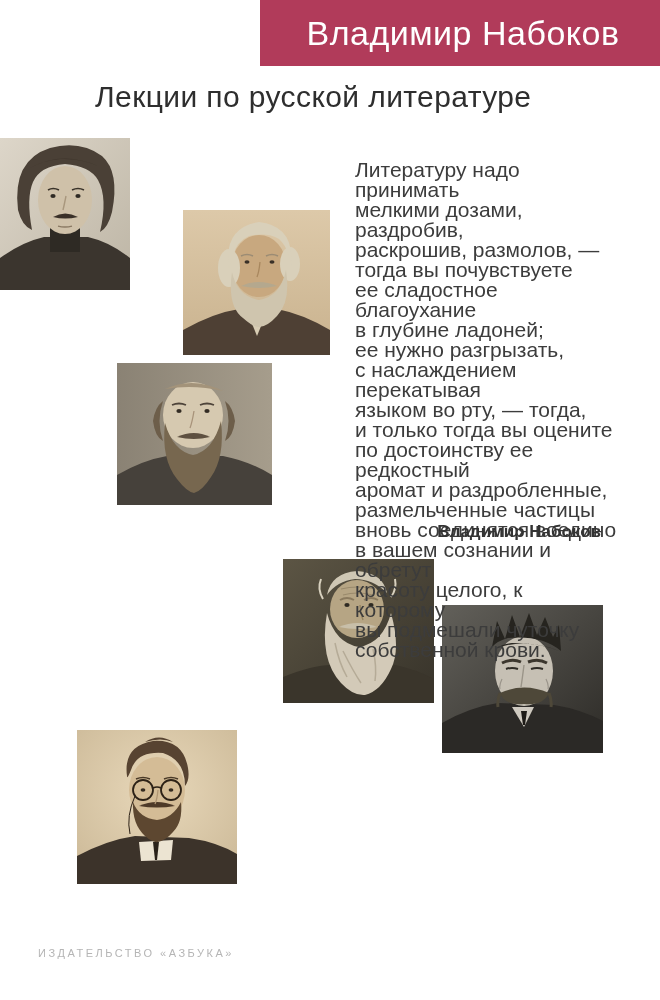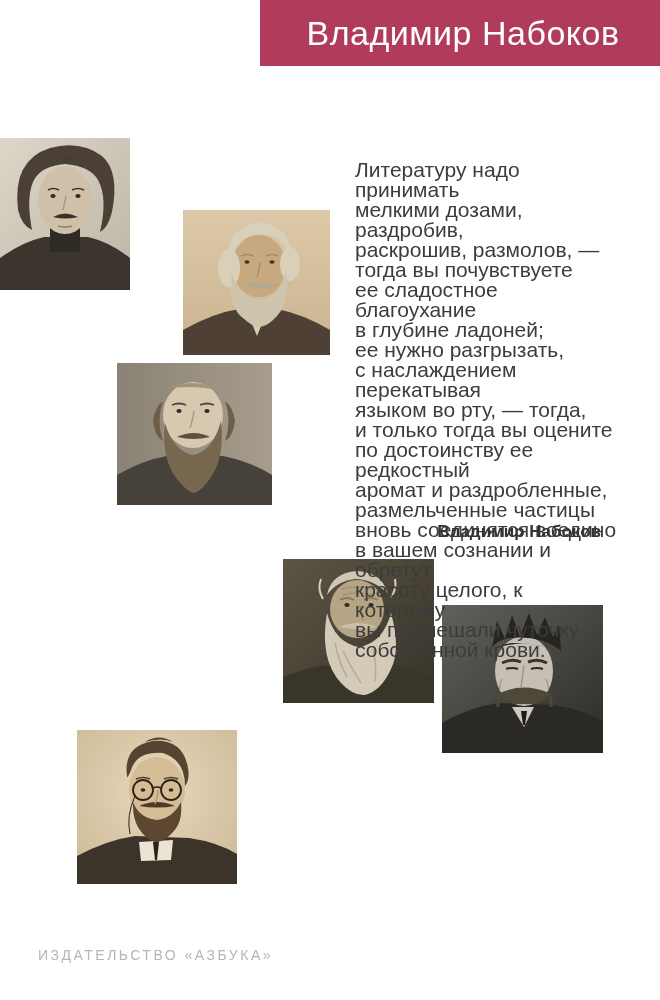--- a/index.html
+++ b/index.html
@@ -56,21 +56,21 @@
     text-align: right;
     font-size: 17px;
     line-height: 20px;
     font-weight: bold;
     color: #333333;
   }
   
   .publisher {
     position: absolute;
     left: 38px; top: 947px;
-    font-size: 14px;
+    font-size: 11px;
     letter-spacing: 2.5px;
     color: #b5b5b5;
   }
   
   .portrait { position: absolute; overflow: hidden; }
   .portrait svg { display: block; width: 100%; height: 100%; }
   .p-gogol      { left: 0;    top: 138px; width: 130px; height: 152px; }
   .p-turgenev   { left: 183px; top: 210px; width: 147px; height: 145px; }
   .p-dostoevsky { left: 117px; top: 363px; width: 155px; height: 142px; }
   .p-tolstoy    { left: 283px; top: 559px; width: 151px; height: 144px; }
@@ -79,20 +79,21 @@
 </style>
 </head>
 <body>
 
 <div class="cover">
 
   <div class="banner">
     <span>Владимир Набоков</span>
   </div>
 
+  <h1 class="title" style="margin:0; font-weight:400;">Лекции по русской литературе</h1>
 
   <div class="portrait p-gogol" role="img" aria-label="portrait-photo-gogol">
     <svg viewBox="0 0 130 152" preserveAspectRatio="none">
       <defs>
         <linearGradient id="gogolBg" x1="0" y1="0" x2="1" y2="1">
           <stop offset="0" stop-color="#ddd6c9"></stop>
             <stop offset="1" stop-color="#bdb5a5"></stop>
         </linearGradient>
       </defs>
       <rect width="130" height="152" fill="url(#gogolBg)"></rect>

